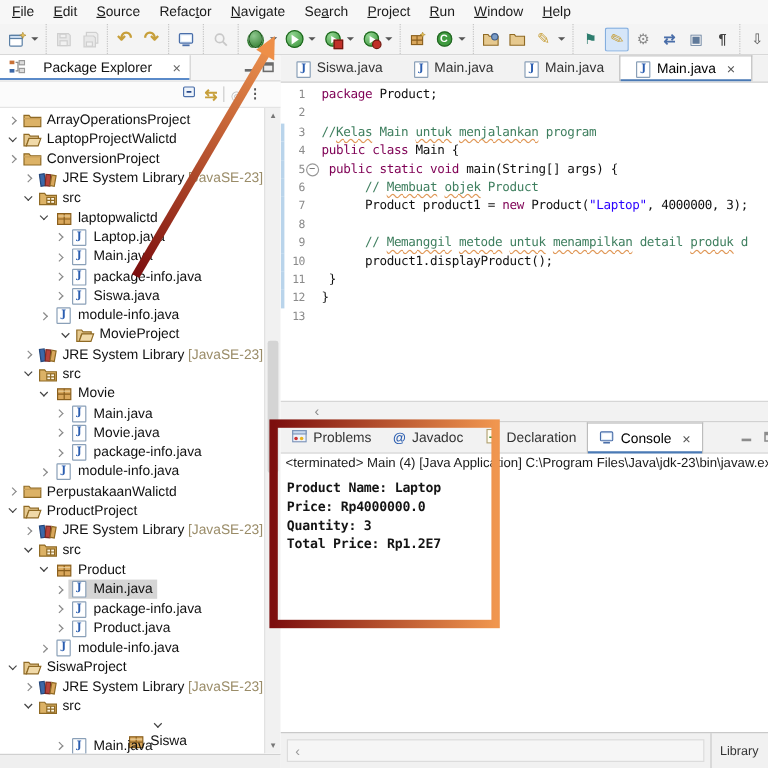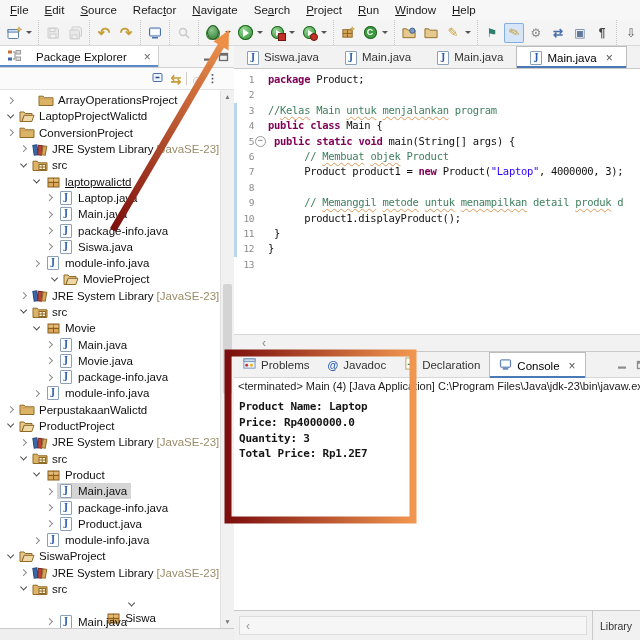--- a/index.html
+++ b/index.html
@@ -75,21 +75,21 @@
   .code{flex:0 0 262px;overflow:hidden;font-family:"DejaVu Sans Mono",monospace;font-size:10.5px;
         letter-spacing:-0.3px;line-height:15.4px;background:#fff;padding-top:3px}
   .cline{display:flex;height:15.4px}
   .qdiff{flex:0 0 3px}
   .qdiff.on{background:#b9d4eb}
   .lnum{flex:0 0 17px;text-align:right;color:#8b8b8b;font-size:9.5px;letter-spacing:-0.5px}
   .foldc{flex:0 0 12px;display:flex;justify-content:center;align-items:center}
   .fm{width:9px;height:9px;border:1px solid #999;border-radius:50%;background:#fff;color:#555;
       font-size:9px;line-height:7px;text-align:center;font-family:"Liberation Sans",sans-serif}
   .ctext{white-space:pre;padding-left:2px}
-  .sg.kw{color:#7f0055;font-weight:bold}
+  .sg.kw{color:#7f0055;font-weight:normal}
   .sg.cm{color:#3f7f5f}
   .sg.cms{color:#3f7f5f;text-decoration:underline wavy #e09858;text-decoration-thickness:1px;text-underline-offset:2px}
   .sg.st{color:#2a00ff}
   .sg.pl{color:#101010}
 
   .escroll{flex:0 0 16px;background:#f2f2f2;border-top:1px solid #d6d6d6;border-bottom:1px solid #c9c9c9;
            display:flex;align-items:center;color:#8a8a8a;font-size:12px;padding-left:28px}
 
   .ctabrow{flex:0 0 25px;background:#f2f2f2;border-bottom:1px solid #d6d6d6;display:flex;align-items:flex-end;position:relative;overflow:visible}
   .ctab{display:flex;align-items:center;gap:5px;padding:0 9px;height:100%;font-size:11.5px;color:#333;white-space:nowrap}
@@ -290,21 +290,21 @@
       <span><svg width="14" height="13" viewBox="0 0 14 13">
           <rect x="2" y="2.5" width="9" height="8" rx="1" fill="#eef4fb" stroke="#4a6ea9"></rect>
           <path d="M4.5 6.5h4" stroke="#2a4a8a" stroke-width="1.5"></path>
         </svg></span>
       <span><span style="color:#c79f3a;font-weight:bold;font-size:13px;line-height:1">⇆</span></span>
       <span class="vtsep"></span>
       <span><span style="color:#c0c0c0;font-size:11px;line-height:1">◎</span></span>
       <span style="color: rgb(85, 85, 85); font-size: 11px; font-weight: bold;">⋮</span>
     </div>
   <div class="tree" id="tree">
-      <div class="trow" style="padding-left: 4px; gap: 19px;">
+      <div class="trow" style="padding-left: 4px;">
         <span class="chev c">
           <i></i>
         </span>
         <span class="selwrap">
           <span class="ticon">
             <svg width="16" height="15" viewBox="0 0 16 15">
               <path d="M1 12.5V3.2h4.2l1.3 1.6H15v7.7z" fill="#dcb266" stroke="#8f6a24"></path>
               <path d="M1 5.8h14" stroke="#caa05a" fill="none"></path>
             </svg>
           </span>
@@ -363,21 +363,21 @@
           <span class="ticon">
             <svg width="16" height="15" viewBox="0 0 16 15">
               <path d="M1 12.5V3.2h4.2l1.3 1.6H15v7.7z" fill="#dcb266" stroke="#8f6a24"></path>
               <rect x="7" y="6.5" width="6.5" height="5" fill="#fdf6e3" stroke="#8f6a24"></rect>
               <path d="M10.2 6.5v5M7 9h6.5" stroke="#8f6a24"></path>
             </svg>
           </span>
           <span class="tlabel">src</span>
         </span>
       </div>
-      <div class="trow" style="padding-left: 30px; text-decoration: underline;">
+      <div class="trow" style="padding-left: 30px;">
         <span class="chev e">
           <i></i>
         </span>
         <span class="selwrap">
           <span class="ticon">
             <svg width="15" height="14" viewBox="0 0 15 14">
               <rect x="2" y="3" width="11" height="9" fill="#d9a75c" stroke="#8a5f1d"></rect>
               <path d="M7.5 3v9M2 7.5h11" stroke="#8a5f1d"></path>
               <path d="M2.5 5h10" stroke="#f0dcb0" opacity=".7"></path>
             </svg>

